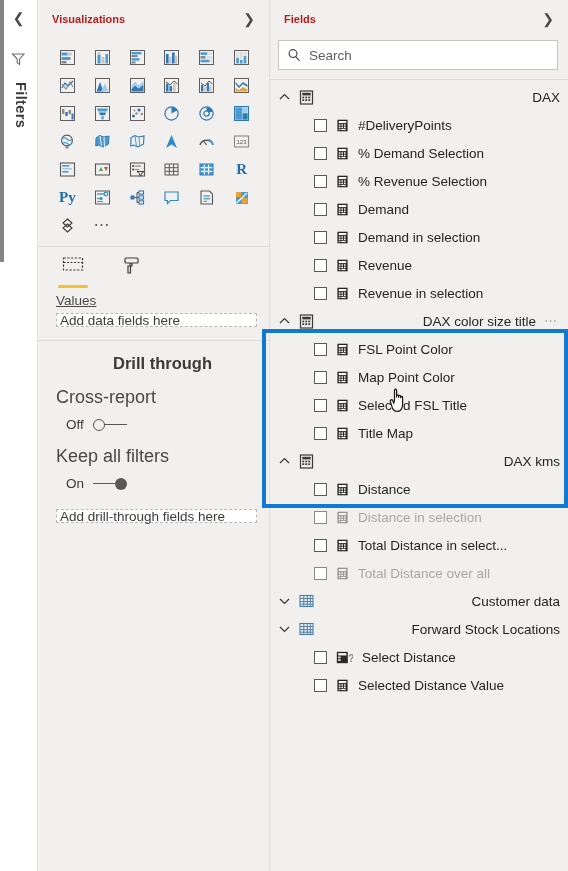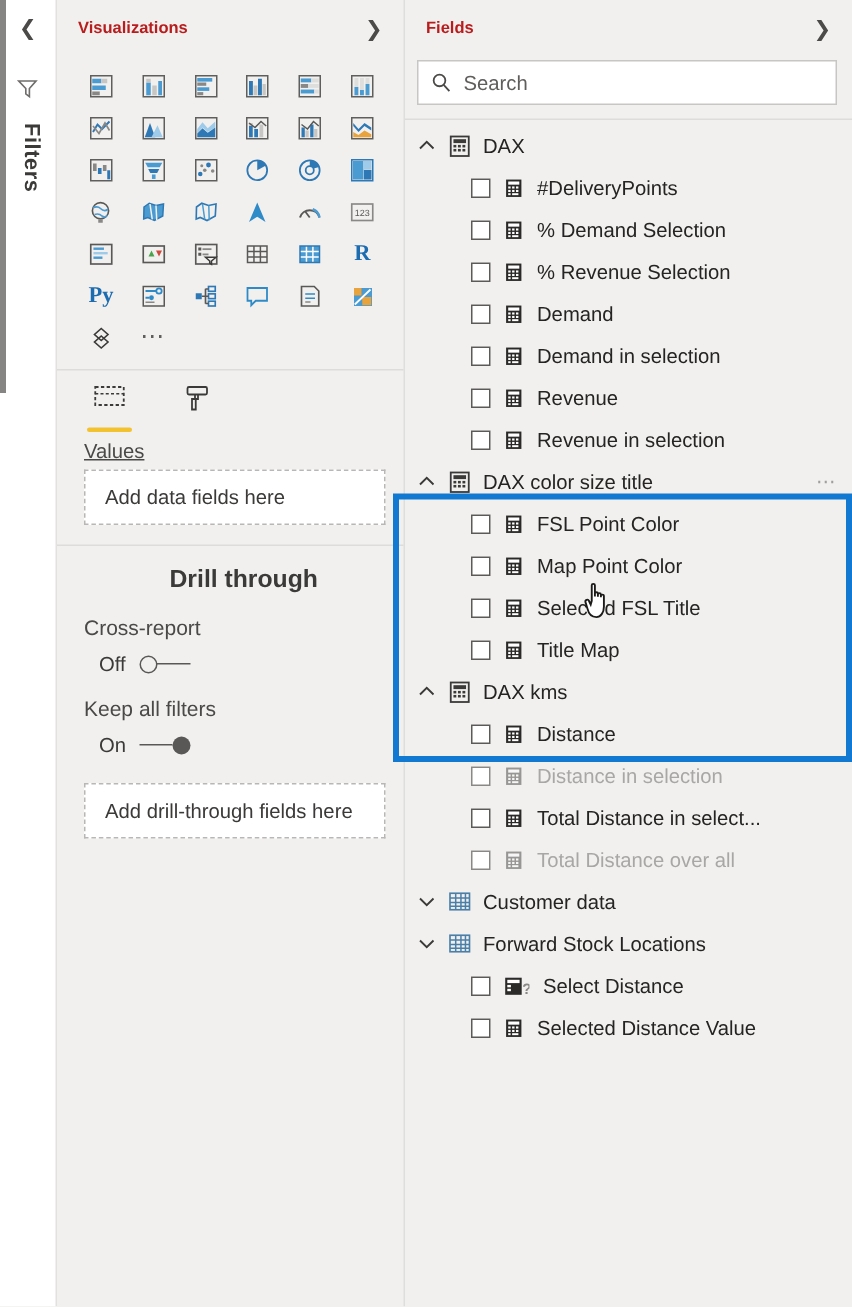--- a/index.html
+++ b/index.html
@@ -157,46 +157,46 @@
 
   .well-section-label {
     font-size: 13.5px;
     color: #4a4947;
     padding: 4px 0 5px 18px;
     text-decoration: underline;
   }
 
   .dropzone {
     margin: 0 12px 0 18px;
-    height: 37px;
+    height: 14px;
     background: #ffffff;
     border: 1px dashed #b9b7b5;
     display: flex;
     align-items: center;
-    padding-left: 13px;
+    padding-left: 3px;
     font-size: 13.5px;
     color: #3b3a39;
     cursor: pointer;
   }
 
   .section-divider {
     height: 1px;
     background: #dddcda;
     margin: 13px 0 0 0;
   }
 
   .drill-title {
     font-size: 16.5px;
     font-weight: bold;
     color: #3b3a39;
     padding: 13px 0 0 18px;
     text-align: center;
   }
   .toggle-label {
-    font-size: 14px;
+    font-size: 18px;
     color: #4a4947;
     padding: 14px 0 0 18px;
   }
   .toggle-row {
     display: flex;
     align-items: center;
     padding: 9px 0 0 28px;
     gap: 7px;
     cursor: pointer;
   }
@@ -290,20 +290,21 @@
     display: flex;
     align-items: center;
     justify-content: center;
   }
   .group-name {
     font-size: 13.5px;
     color: #252423;
     flex: 1;
     white-space: nowrap;
     overflow: hidden;
+    text-align: right;
   }
   .group-more {
     font-size: 13px;
     color: #a19f9d;
     letter-spacing: 1px;
     line-height: 8px;
     padding-right: 2px;
     cursor: pointer;
   }
 

